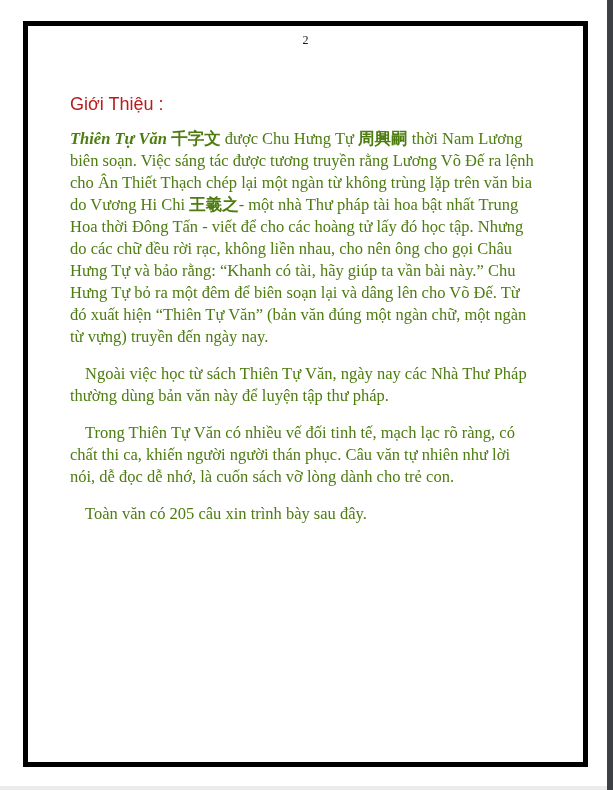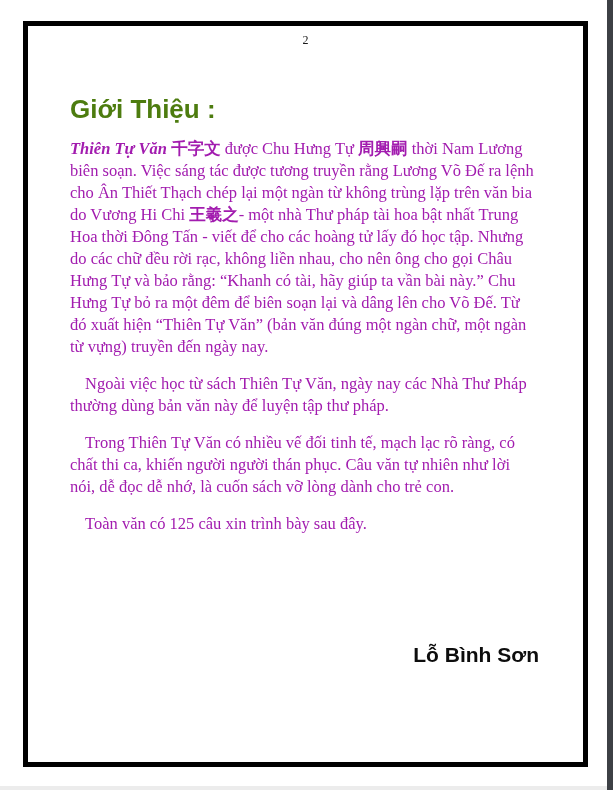--- a/index.html
+++ b/index.html
@@ -45,33 +45,33 @@
   }
   .page-number {
     margin-top: 7px;
     text-align: center;
     font-size: 12px;
     color: #1a1a1a;
   }
   .heading {
     margin: 46px 0 0 42px;
     font-family: "Liberation Sans", sans-serif;
-    font-weight: 700;
-    font-size: 26px;
+    font-weight: 400;
+    font-size: 18px;
     letter-spacing: 0px;
-    color: #4d7c0f;
+    color: #b91c1c;
   }
   .paragraphs {
     padding: 0 44px 0 42px;
   }
   .paragraphs p {
     margin: 15px 0 0 0;
     font-size: 16.5px;
     line-height: 22px;
-    color: #a21caf;
+    color: #4d7c0f;
     text-align: left;
   }
   .paragraphs p:first-child {
     margin-top: 13px;
   }
   .paragraphs p.indent {
     text-indent: 15px;
   }
   .run-bold-italic {
     font-weight: 700;
@@ -97,19 +97,18 @@
 <body>
 
 <div class="viewer">
   <div class="page">
     <div class="page-number">2</div>
     <h1 class="heading">Giới Thiệu :</h1>
     <div class="paragraphs">
         <p><span class="run-bold-italic">Thiên Tự Văn </span><span class="run-cjk-bold">千字文</span><span class="run-regular"> được Chu Hưng Tự </span><span class="run-cjk-bold">周興嗣</span><span class="run-regular">  thời Nam Lương biên soạn. Việc sáng tác được tương truyền rằng Lương Võ Đế ra lệnh cho Ân Thiết Thạch chép lại một ngàn từ không trùng lặp trên văn bia do Vương Hi Chi </span><span class="run-cjk-bold">王羲之</span><span class="run-regular">- một nhà Thư pháp tài hoa bật nhất Trung Hoa thời Đông Tấn - viết để cho các hoàng tử lấy đó học tập. Nhưng do các chữ đều rời rạc, không liền nhau, cho nên ông cho gọi Châu Hưng Tự và bảo rằng: “Khanh có tài, hãy giúp ta vần bài này.” Chu Hưng Tự bỏ ra một đêm để biên soạn lại và dâng lên cho Võ Đế. Từ đó xuất hiện “Thiên Tự Văn” (bản văn đúng một ngàn chữ, một ngàn từ vựng) truyền đến ngày nay.</span></p>
         <p class="indent"><span class="run-regular">Ngoài việc học từ sách Thiên Tự Văn, ngày nay các Nhà Thư Pháp thường dùng bản văn này để luyện tập thư pháp.</span></p>
         <p class="indent"><span class="run-regular">Trong Thiên Tự Văn có nhiều vế đối tinh tế, mạch lạc rõ ràng, có chất thi ca, khiến người người thán phục. Câu văn tự nhiên như lời nói, dễ đọc dễ nhớ, là cuốn sách vỡ lòng dành cho trẻ con.</span></p>
-        <p class="indent"><span class="run-regular">Toàn văn có 125 câu xin trình bày sau đây.</span></p>
+        <p class="indent"><span class="run-regular">Toàn văn có 205 câu xin trình bày sau đây.</span></p>
       </div>
-    <div class="signature">Lỗ Bình Sơn</div>
   </div>
   <div class="edge-strip-bottom"></div>
   <div class="edge-strip-right"></div>
 </div>
 
 </body></html>

